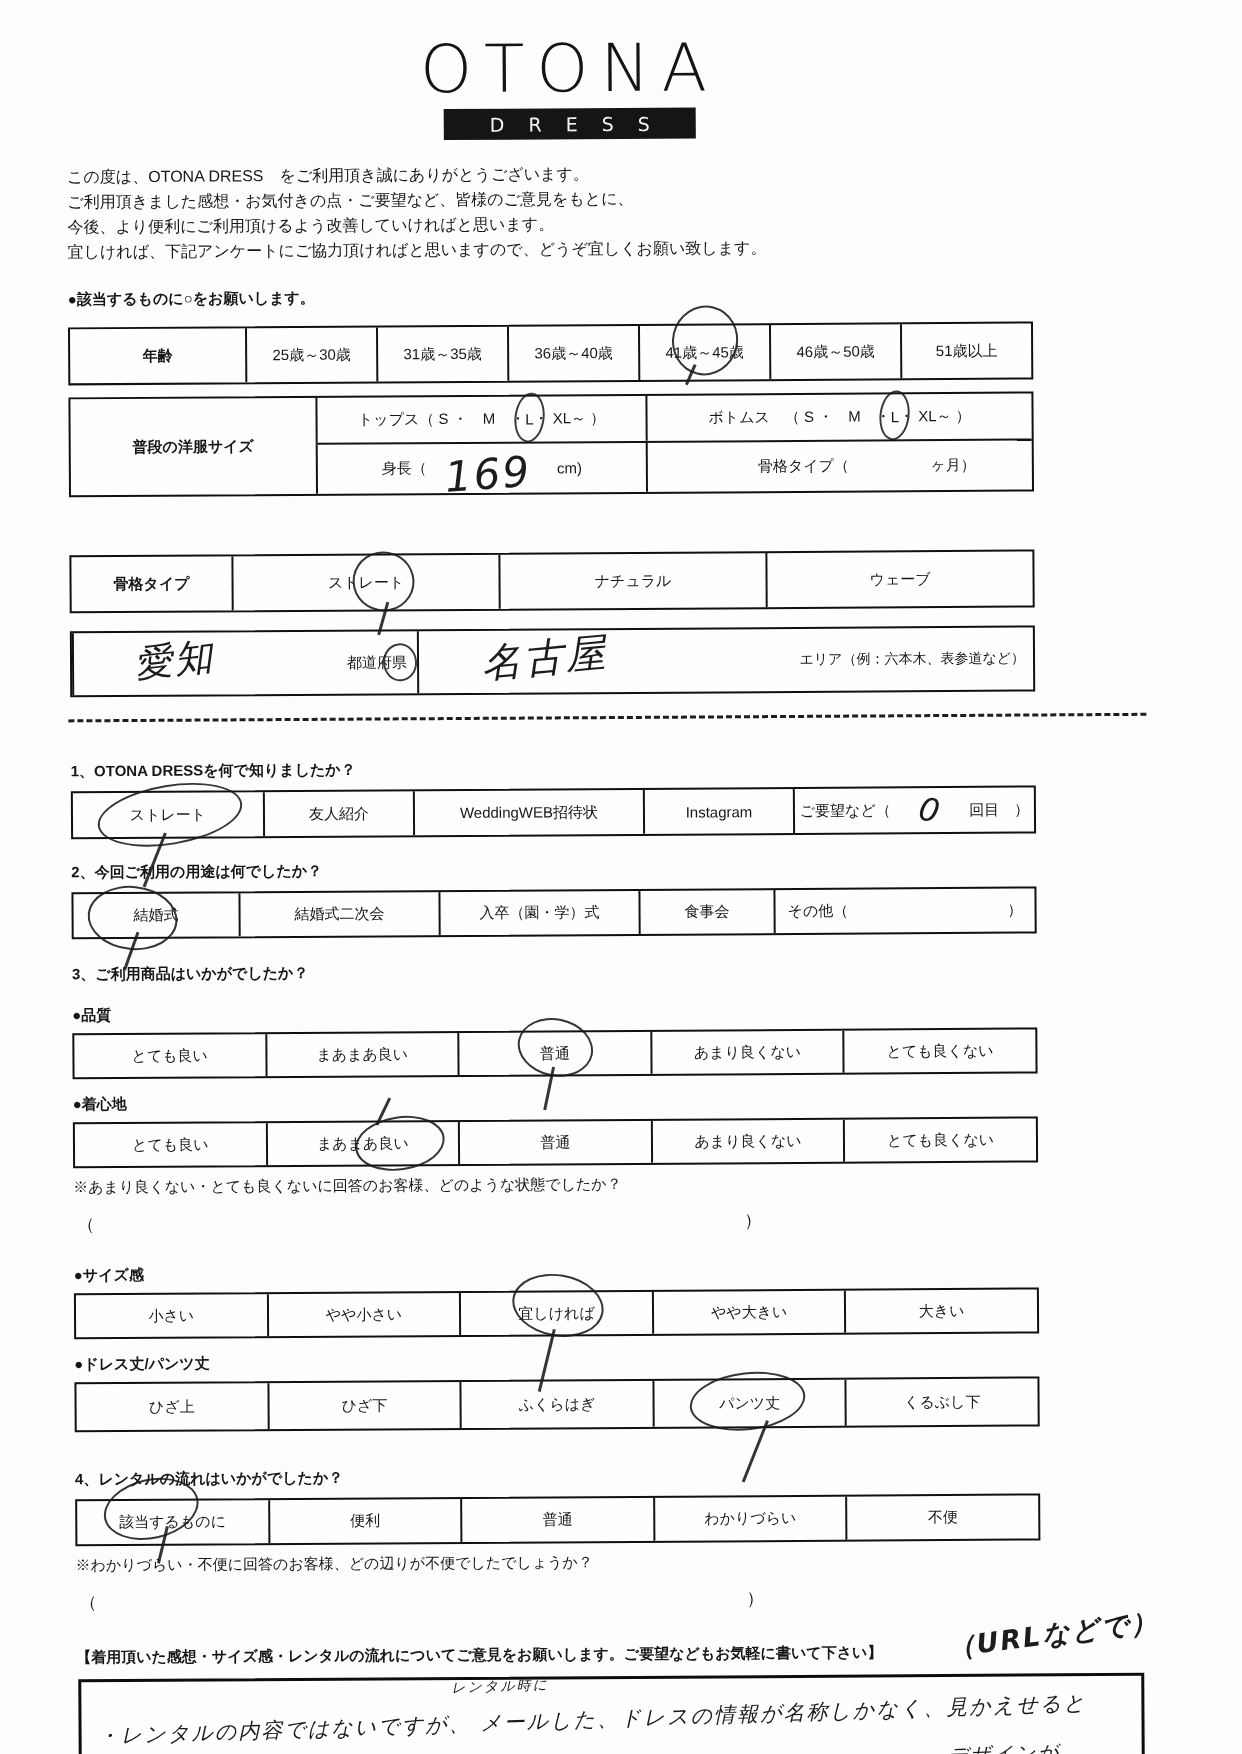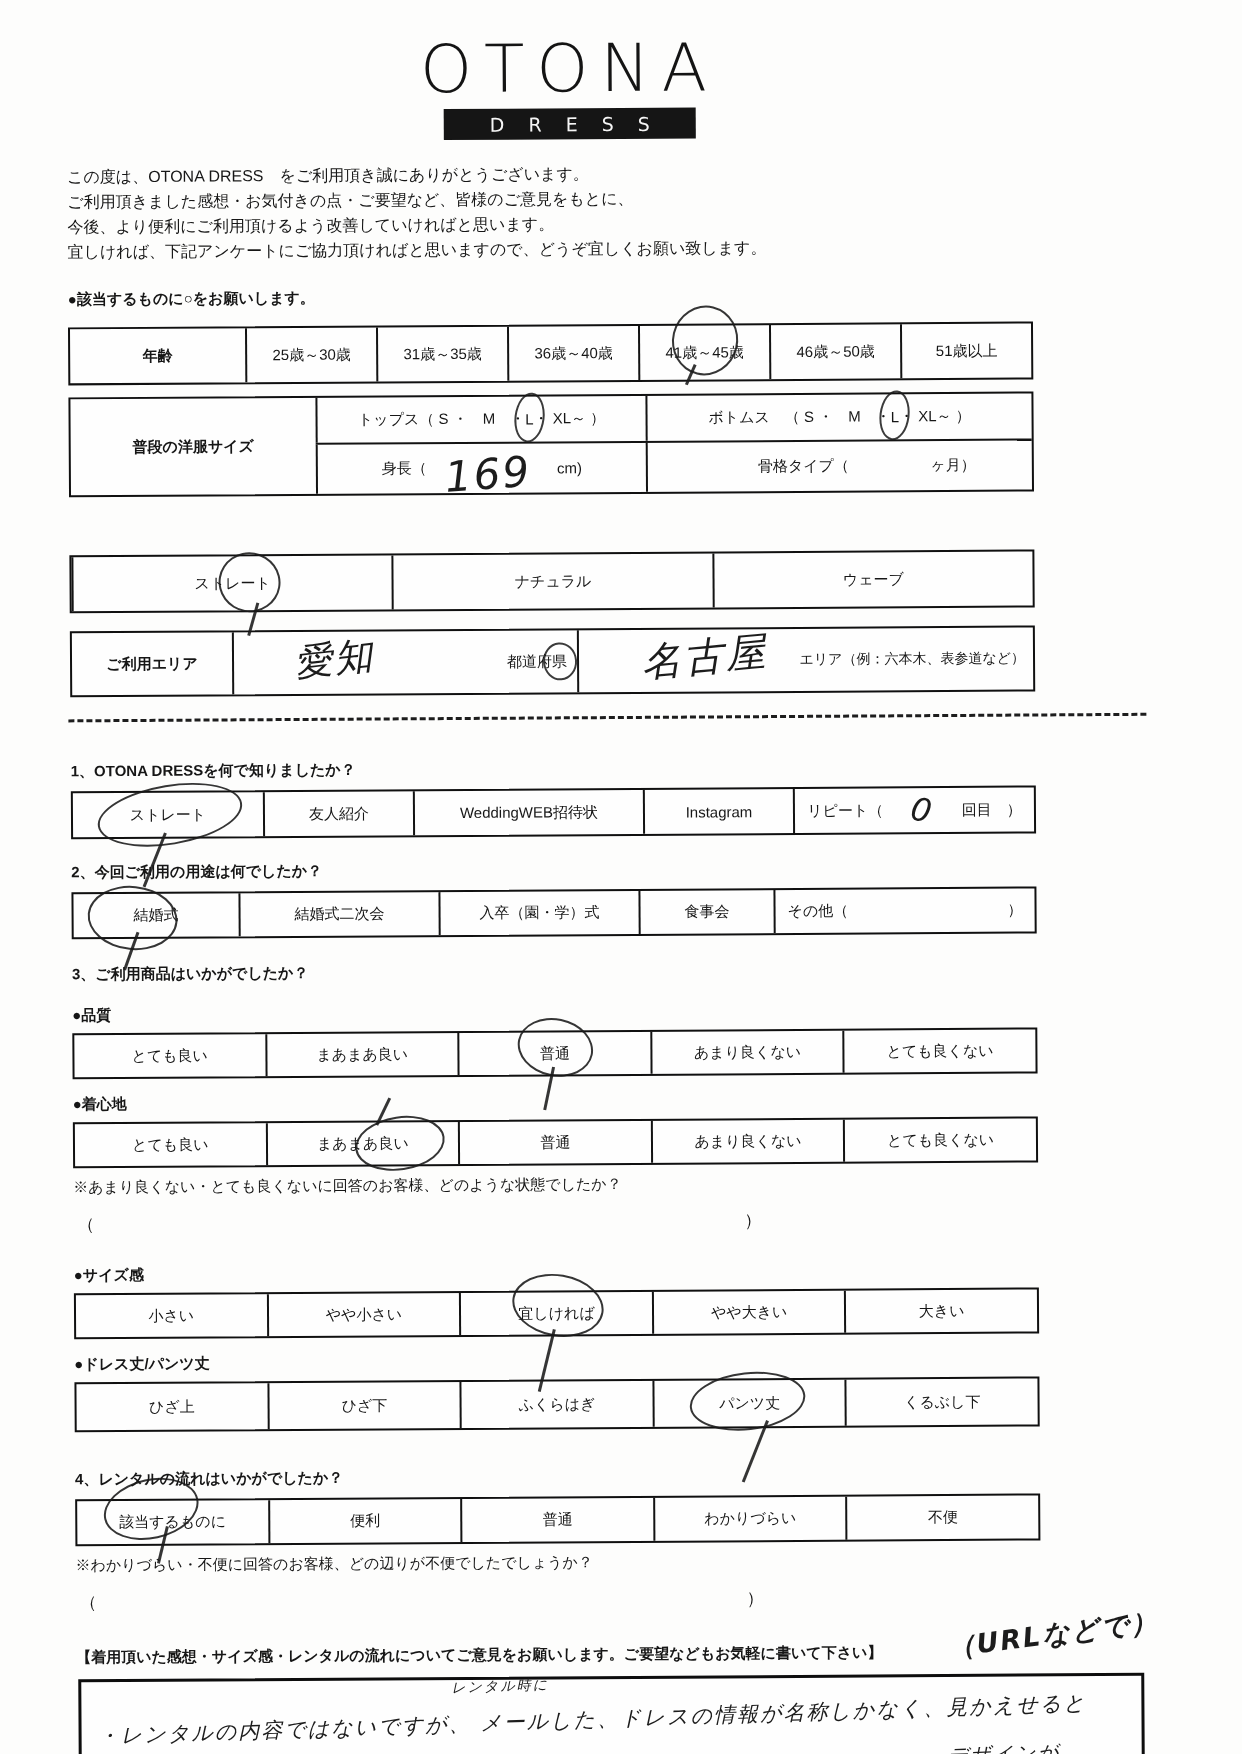--- a/index.html
+++ b/index.html
@@ -149,31 +149,31 @@
         </div>
         <div class="cell" style="flex:1;justify-content:flex-start;padding:0 56px 0 110px;">
           <span>骨格タイプ（</span>
           <span style="margin-left:auto">ヶ月）</span>
         </div>
       </div>
     </div>
   </div>
 
   <div class="tbl" style="margin-top:58px;height:58px;">
+    <div class="cell first lab" style="width:160px">骨格タイプ</div>
     <div class="cell" style="flex:1">
       <span>ストレート</span>
       <span class="mark" style="left:calc(50% - 14px);top:-4px;width:58px;height:56px;transform:rotate(10deg);"></span>
       <span class="tail" style="left:56%;bottom:-26px;height:34px;transform:rotate(16deg);"></span>
     </div>
     <div class="cell" style="flex:1">ナチュラル</div>
     <div class="cell" style="flex:1">ウェーブ</div>
   </div>
 
   <div class="tbl" style="margin-top:18px;height:66px;">
-    <div class="cell first lab" style="width:160px">ご利用エリア</div>
     <div class="cell" style="width:345px;justify-content:flex-end;padding-right:10px;">
       <span class="hand" style="position:absolute;left:60px;top:2px;font-size:38px;transform:rotate(-6deg);">愛知</span>
       <span>都道府</span>
           <span class="circle-char kenchar">県</span>
     </div>
     <div class="cell" style="flex:1;justify-content:flex-end;padding-right:8px;font-size:14px;">
       <span class="hand" style="position:absolute;left:62px;top:0px;font-size:40px;transform:rotate(-5deg);">名古屋</span>
       <span>エリア（例：六本木、表参道など）</span>
     </div>
   </div>
@@ -184,21 +184,21 @@
   <div class="tbl" style="margin-top:10px;height:48px;">
     <div class="cell first" style="width:190px">
       <span>ストレート</span>
       <span class="mark" style="left:24px;top:-8px;width:142px;height:56px;transform:rotate(-9deg);"></span>
       <span class="tail" style="left:42%;bottom:-52px;height:58px;transform:rotate(22deg);"></span>
     </div>
     <div class="cell" style="width:150px">友人紹介</div>
     <div class="cell" style="width:230px">WeddingWEB招待状</div>
     <div class="cell" style="width:150px">Instagram</div>
     <div class="cell" style="flex:1">
-      <span>リピート（</span>
+      <span>ご要望など（</span>
       <span class="hand" style="font-size:32px;margin:0 28px;transform:rotate(12deg);">0</span>
       <span>回目　）</span>
     </div>
   </div>
 
   <div class="qtitle" style="margin-top:24px;">2、今回ご利用の用途は何でしたか？</div>
   <div class="tbl" style="margin-top:10px;height:47px;">
     <div class="cell first" style="width:165px">
       <span>結婚式</span>
       <span class="mark" style="left:14px;top:-8px;width:86px;height:60px;transform:rotate(6deg);"></span>

